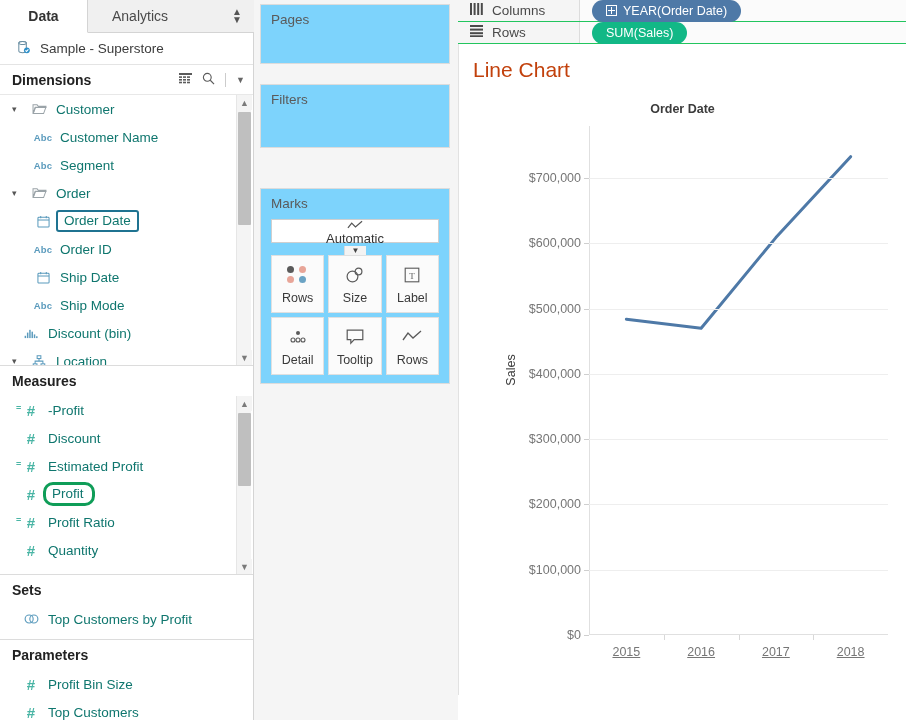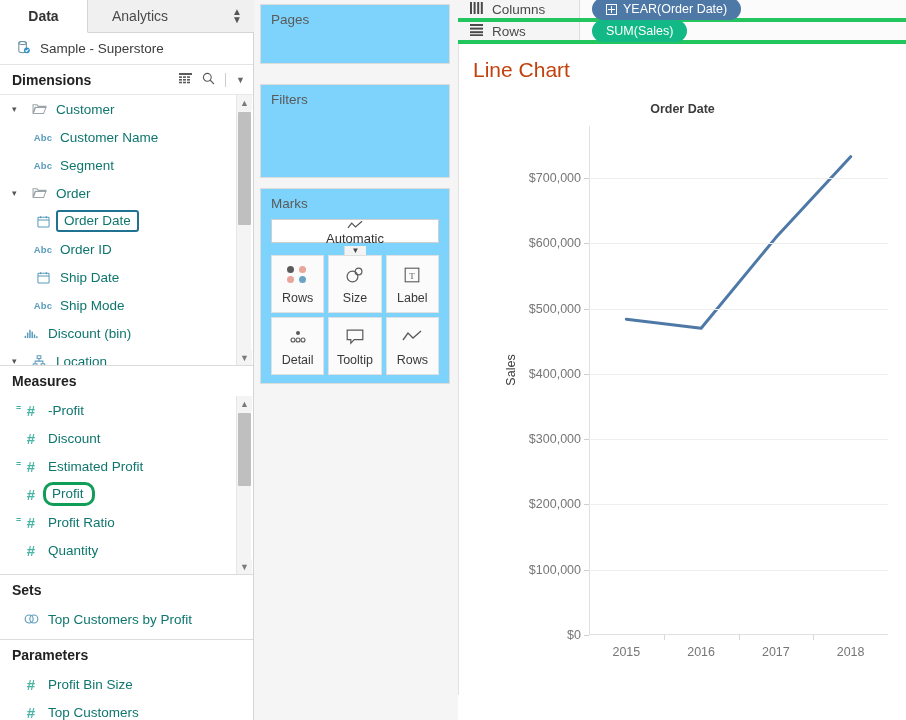--- a/index.html
+++ b/index.html
@@ -103,21 +103,21 @@
     background:#f5f5f5;
   }
   .card {
     position:absolute; left:6px; width:190px;
     background:#7dd3fc; border:1px solid #dcdcdc;
   }
   .card-title {
     padding:7px 0 0 10px; font-size:13.5px; color:#5a5a5a;
   }
   #card-pages { top:4px; height:60px; }
-  #card-filters { top:84px; height:94px; }
+  #card-filters { top:84px; height:64px; }
   #card-marks { top:188px; height:196px; }
 
   .marks-dropdown {
     margin:8px 10px 12px 10px; height:24px; background:#fff; border:1px solid #cfcfcf;
     display:flex; align-items:center; font-size:13px; color:#333;flex-direction:column;
   }
   .md-icon { width:26px; display:flex; align-items:center; justify-content:center; }
   .md-label { flex:1; }
   .md-caret {
     width:22px; height:22px; border-left:1px solid #dcdcdc; display:flex;
@@ -136,21 +136,21 @@
   .mb-icon { height:22px; display:flex; align-items:center; justify-content:center; }
 
   .color-dots { display:grid; grid-template-columns:9px 9px; gap:3px; }
   .cd { width:7px; height:7px; border-radius:50%; }
 
   
   .right-area {
     position:absolute; left:458px; top:0; width:448px; height:720px; background:#fff;
   }
   .shelf {
-    display:flex; align-items:flex-end; height:22px; border-bottom:4px solid #22c55e;
+    display:flex; align-items:flex-end; height:22px; border-bottom:1px solid #22c55e;
     background:#f5f5f5;
   }
   .shelf-label {
     width:122px; display:flex; align-items:center; gap:9px; padding-left:12px;
     font-size:13.5px; color:#4a4a4a; height:100%; background:#f5f5f5;
     border-right:1px solid #dcdcdc;
   }
   .shelf-drop { flex:1; height:100%; display:flex; align-items:center; padding-left:12px; background:#fbfbfb;}
   .pill {
     height:22px; border-radius:11px; display:inline-flex; align-items:center;
@@ -186,21 +186,21 @@
   .gridline { position:absolute; left:0; right:0; height:1px; background:#eeeeee; }
   .axis-y { position:absolute; left:0; top:0; bottom:0; width:1px; background:#e0e0e0; }
   .axis-x { position:absolute; left:0; right:0; bottom:0; height:1px; background:#e0e0e0; }
   .ytick-label {
     position:absolute; right:calc(100% + 8px); transform:translateY(-50%);
     font-size:12.5px; color:#767676; white-space:nowrap;
   }
   .ytick-mark { position:absolute; left:-5px; width:5px; height:1px; background:#cfcfcf; }
   .xtick-label {
     position:absolute; top:calc(100% + 10px); transform:translateX(-50%);
-    font-size:12.5px; color:#767676; white-space:nowrap;
+    font-size:12.5px; color:#767676; white-space:nowrap;text-decoration:underline;
   }
   .xtick-mark { position:absolute; bottom:-5px; width:1px; height:5px; background:#d8d8d8; }
   .y-axis-title {
     position:absolute; left:36px; top:50%; transform:translateY(-50%) rotate(-90deg);
     transform-origin:center; font-size:12.5px; color:#3c3c3c; white-space:nowrap;
   }
   .line-svg { position:absolute; inset:0; overflow:visible; }
 </style>
 </head>
 <body>

